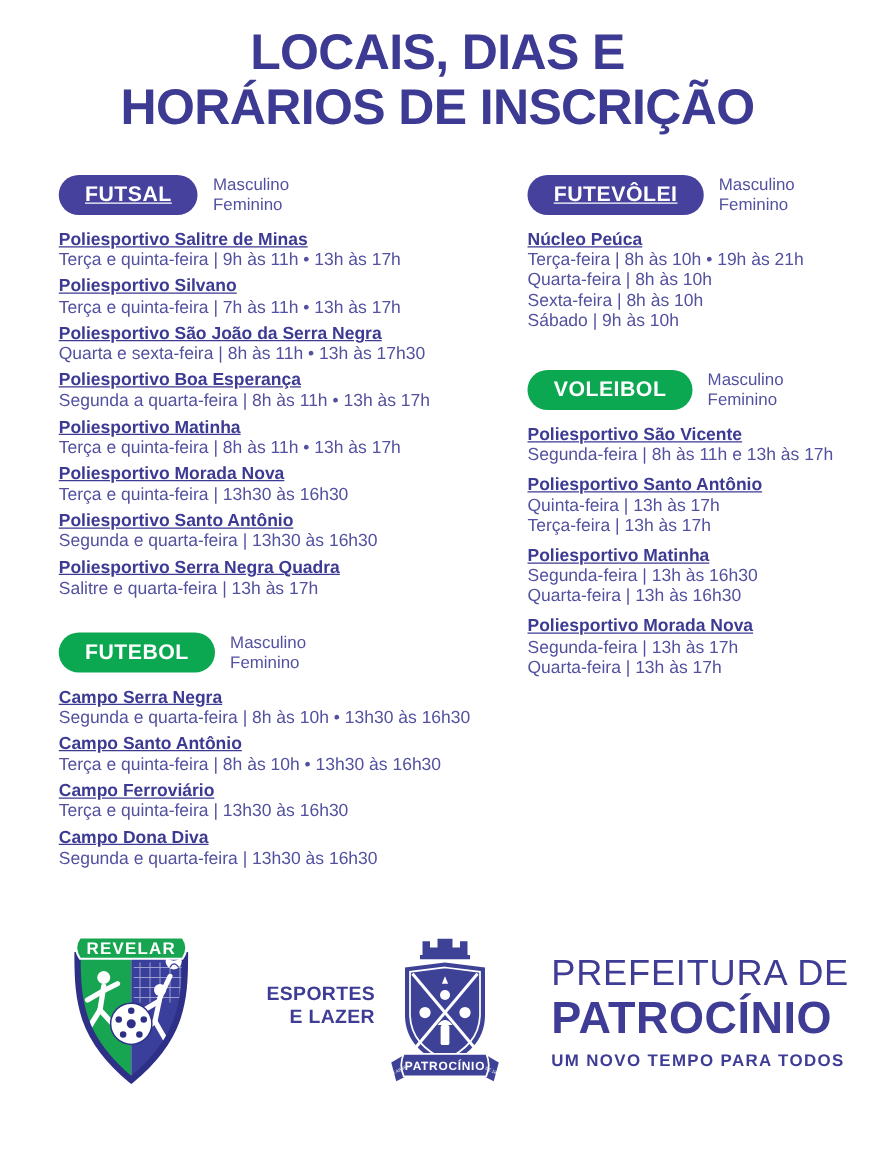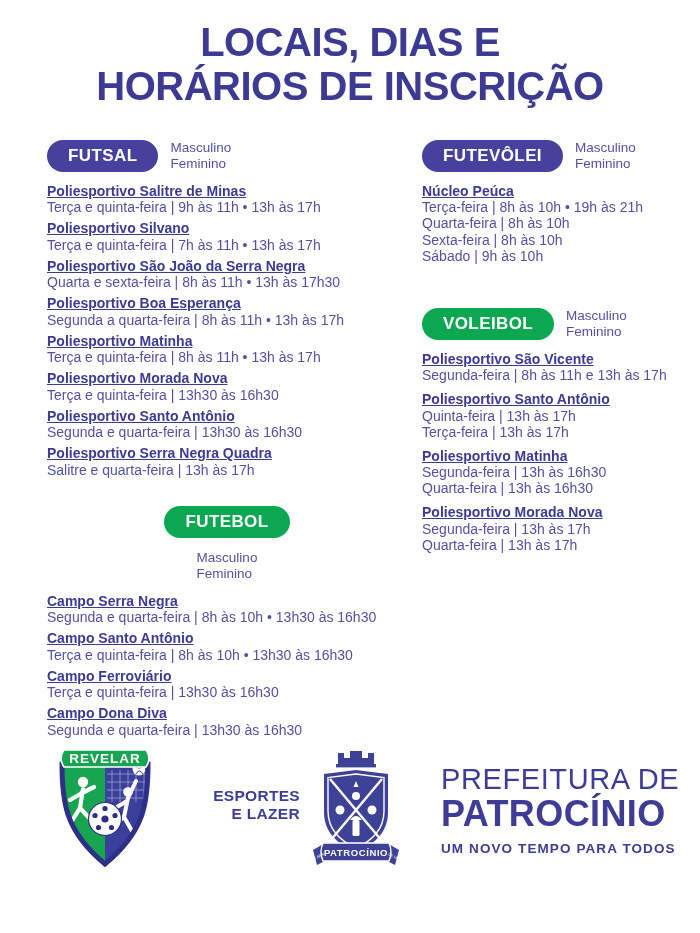--- a/index.html
+++ b/index.html
@@ -14,31 +14,31 @@
     color:var(--indigo-dark);
   }
   .col-left  { position:absolute; left:47px;  top:140px; width:360px; }
   .col-right { position:absolute; left:422px; top:140px; width:265px; }
 
   .badge-row { display:flex; align-items:center; gap:12px; margin-bottom:12px; }
   .pill {
     display:inline-block; color:#fff; font-weight:700; font-size:17px;
     padding:6px 21px; border-radius:18px; letter-spacing:0.4px; white-space:nowrap;
   }
-  .pill.indigo { background:var(--indigo); }
+  .pill.indigo { background:var(--indigo);text-decoration:underline; }
   .pill.green  { background:var(--green); }
   .genders { font-size:13.5px; line-height:1.18; color:var(--text); }
 
   .entry   { margin-bottom:6px; }
   .entry-r { margin-bottom:9px; }
   .venue { font-size:14px; font-weight:700; color:var(--indigo-dark); line-height:1.1;text-decoration:underline; }
   .sched { font-size:14px; color:var(--text); line-height:1.15; }
 
-  .section-gap-left  { margin-top:28px;flex-direction:column; }
-  .section-gap-right { margin-top:44px; }
+  .section-gap-left  { margin-top:28px; }
+  .section-gap-right { margin-top:32px; }
 
   .revelar-logo { position:absolute; left:44px; top:740px; width:122px; height:136px; }
   .esportes {
     position:absolute; left:192px; top:787px; width:108px; text-align:right;
     font-size:15.5px; font-weight:800; letter-spacing:0.3px; line-height:1.18;
     color:var(--footer-blue);
   }
   .crest { position:absolute; left:305px; top:740px; width:102px; height:136px; }
   .prefeitura { position:absolute; left:441px; top:764px; color:var(--footer-blue); }
   .pref-line1 { font-size:29px; font-weight:500; letter-spacing:0.6px; line-height:1.08; }

